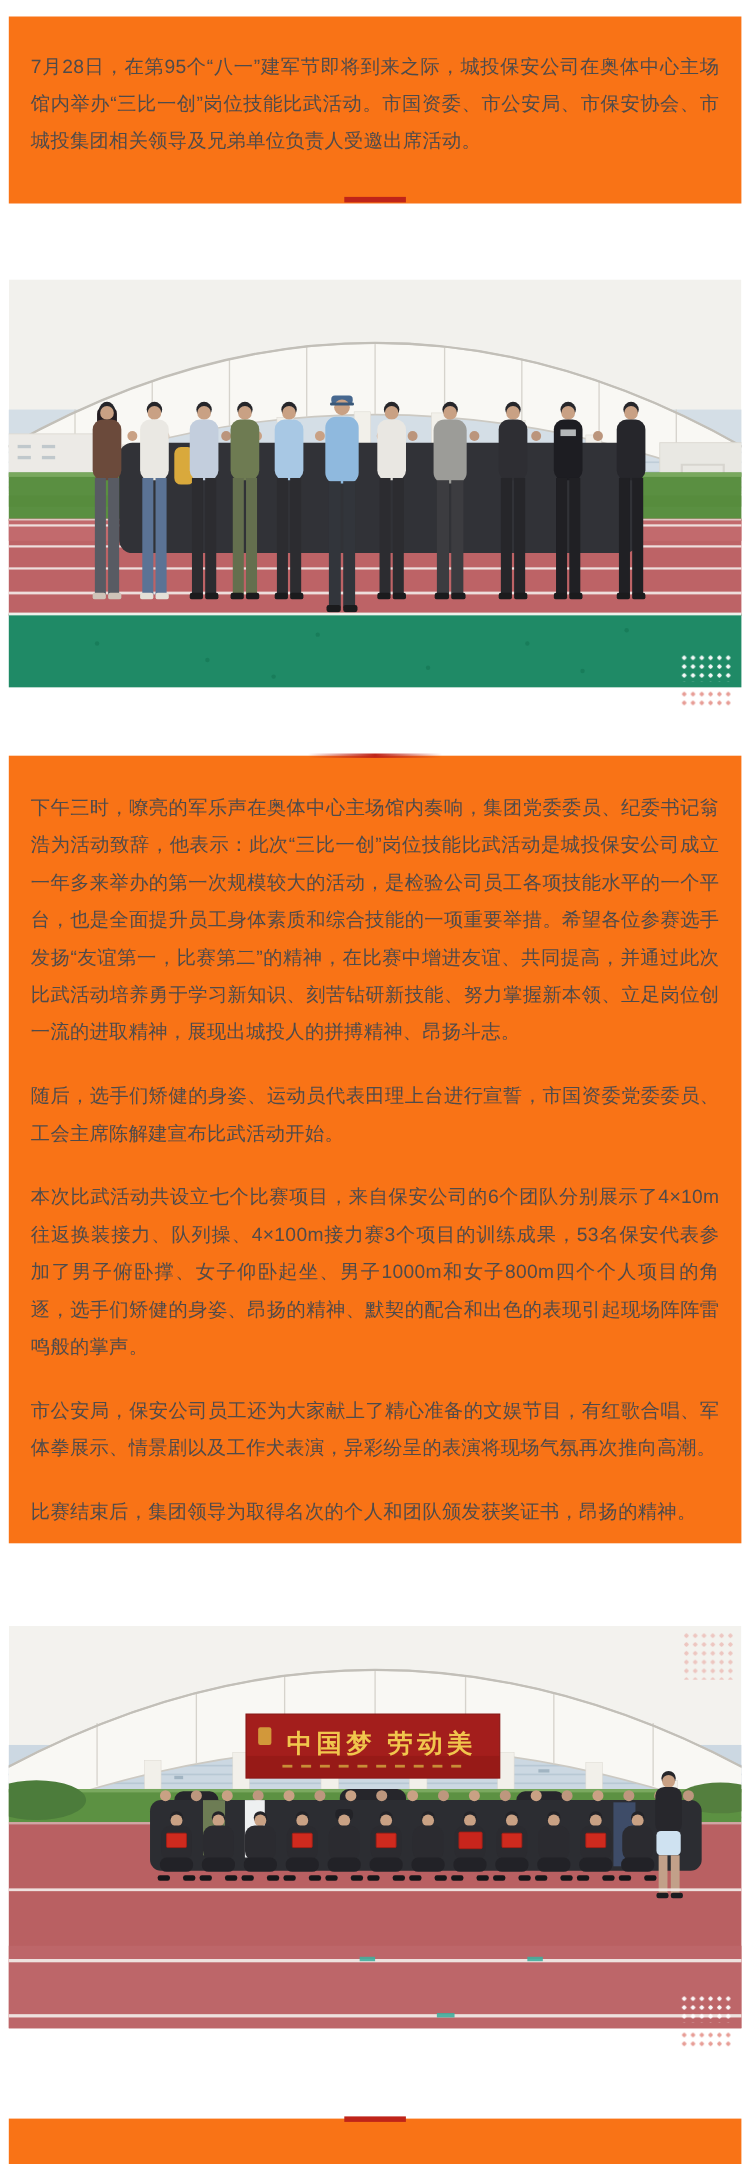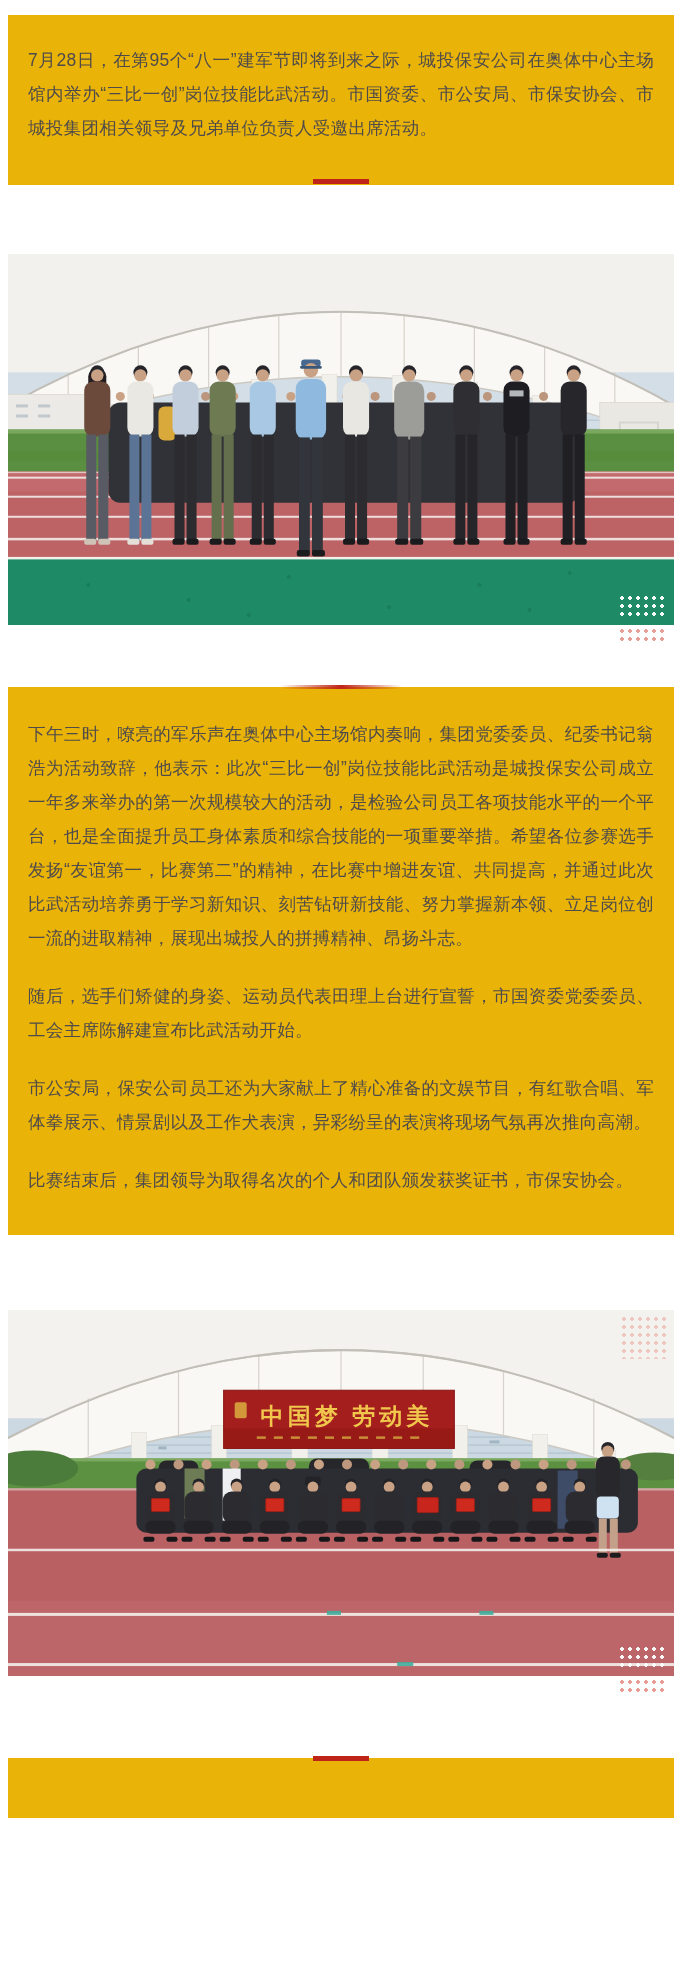--- a/index.html
+++ b/index.html
@@ -1,22 +1,22 @@
 <!DOCTYPE html>
 <html lang="zh"><head>
 <meta charset="utf-8">
 <style>
   html,body{margin:0;padding:0;background:#ffffff;}
   body{width:682px;font-family:"Liberation Sans","DejaVu Sans",sans-serif;color:#4f4b4b;}
   .page{width:682px;padding:15px 0 30px;box-sizing:border-box;}
-  .card{position:relative;margin:0 8px;background:#eab308;padding:30px 20px 8px;box-sizing:border-box;}
+  .card{position:relative;margin:0 8px;background:#f97316;padding:30px 20px 8px;box-sizing:border-box;}
   .card p{margin:0 0 24px;font-size:17.5px;line-height:34px;text-align:justify;letter-spacing:.3px;}
   .card p:last-child{margin-bottom:0;}
   .card.intro{padding:28px 20px 16px;}
-  .card.body-block{margin-top:62px;padding:30px 20px 38px;}
+  .card.body-block{margin-top:62px;padding:30px 20px 12px;}
   .card.outro{margin-top:82px;padding:32px 20px 28px;}
   .bar-solid{position:absolute;left:50%;transform:translateX(-50%);width:56px;height:5px;background:#bf2419;}
   .bar-solid.at-bottom{bottom:1px;}
   .bar-solid.at-top{top:-2px;}
   .bar-gradient{position:absolute;left:50%;transform:translateX(-50%);top:-2px;width:122px;height:4px;
     background:linear-gradient(90deg,rgba(191,36,25,0) 0%,#bf2419 50%,rgba(191,36,25,0) 100%);}
   .photo-wrap{position:relative;margin:10px 8px;}
   .photo-wrap.first{margin-top:69px;}
   .photo-wrap.second{margin-top:75px;}
   .photo-wrap svg{display:block;width:100%;height:auto;}
@@ -264,22 +264,23 @@
       </g>
     </svg>
     <div class="dots dots-white"></div>
     <div class="dots dots-pink-below"></div>
   </figure>
 
   <section class="card body-block">
     <div class="bar-gradient"></div>
     <p>下午三时，嘹亮的军乐声在奥体中心主场馆内奏响，集团党委委员、纪委书记翁浩为活动致辞，他表示：此次“三比一创”岗位技能比武活动是城投保安公司成立一年多来举办的第一次规模较大的活动，是检验公司员工各项技能水平的一个平台，也是全面提升员工身体素质和综合技能的一项重要举措。希望各位参赛选手发扬“友谊第一，比赛第二”的精神，在比赛中增进友谊、共同提高，并通过此次比武活动培养勇于学习新知识、刻苦钻研新技能、努力掌握新本领、立足岗位创一流的进取精神，展现出城投人的拼搏精神、昂扬斗志。</p>
     <p>随后，选手们矫健的身姿、运动员代表田理上台进行宣誓，市国资委党委委员、工会主席陈解建宣布比武活动开始。</p>
+    <p>本次比武活动共设立七个比赛项目，来自保安公司的6个团队分别展示了4×10m往返换装接力、队列操、4×100m接力赛3个项目的训练成果，53名保安代表参加了男子俯卧撑、女子仰卧起坐、男子1000m和女子800m四个个人项目的角逐，选手们矫健的身姿、昂扬的精神、默契的配合和出色的表现引起现场阵阵雷鸣般的掌声。</p>
     <p>市公安局，保安公司员工还为大家献上了精心准备的文娱节目，有红歌合唱、军体拳展示、情景剧以及工作犬表演，异彩纷呈的表演将现场气氛再次推向高潮。</p>
-    <p>比赛结束后，集团领导为取得名次的个人和团队颁发获奖证书，市保安协会。</p>
+    <p>比赛结束后，集团领导为取得名次的个人和团队颁发获奖证书，昂扬的精神。</p>
   </section>
 
   <figure class="photo-wrap second">
     <svg viewBox="0 0 664 365" xmlns="http://www.w3.org/2000/svg">
       <rect width="664" height="365" fill="#f3f2ee"></rect>
       <g>
         <rect x="-10" y="108" width="684" height="40" fill="#ccd8e2"></rect>
         <rect x="-10" y="126" width="684" height="1.5" fill="#b8c8d4"></rect>
         <rect x="-10" y="134" width="684" height="1.5" fill="#b8c8d4"></rect>
         <rect x="-10" y="142" width="684" height="1.5" fill="#b8c8d4"></rect>

